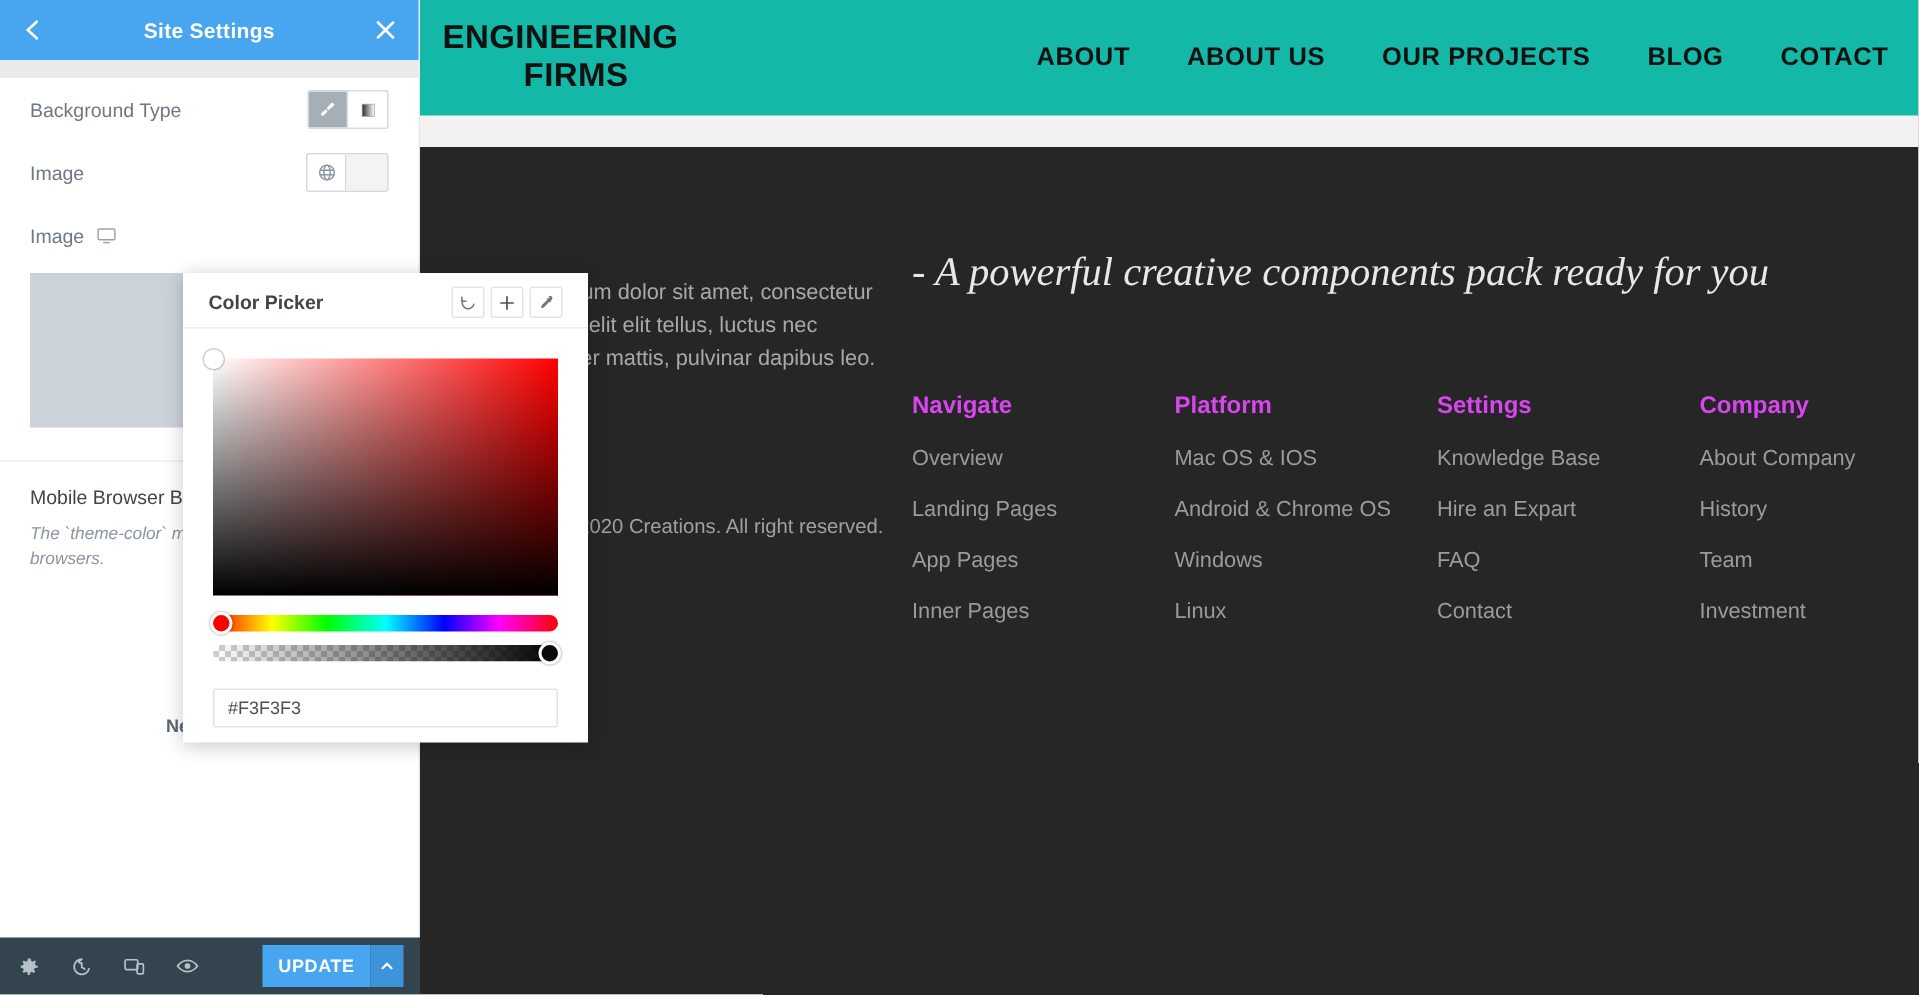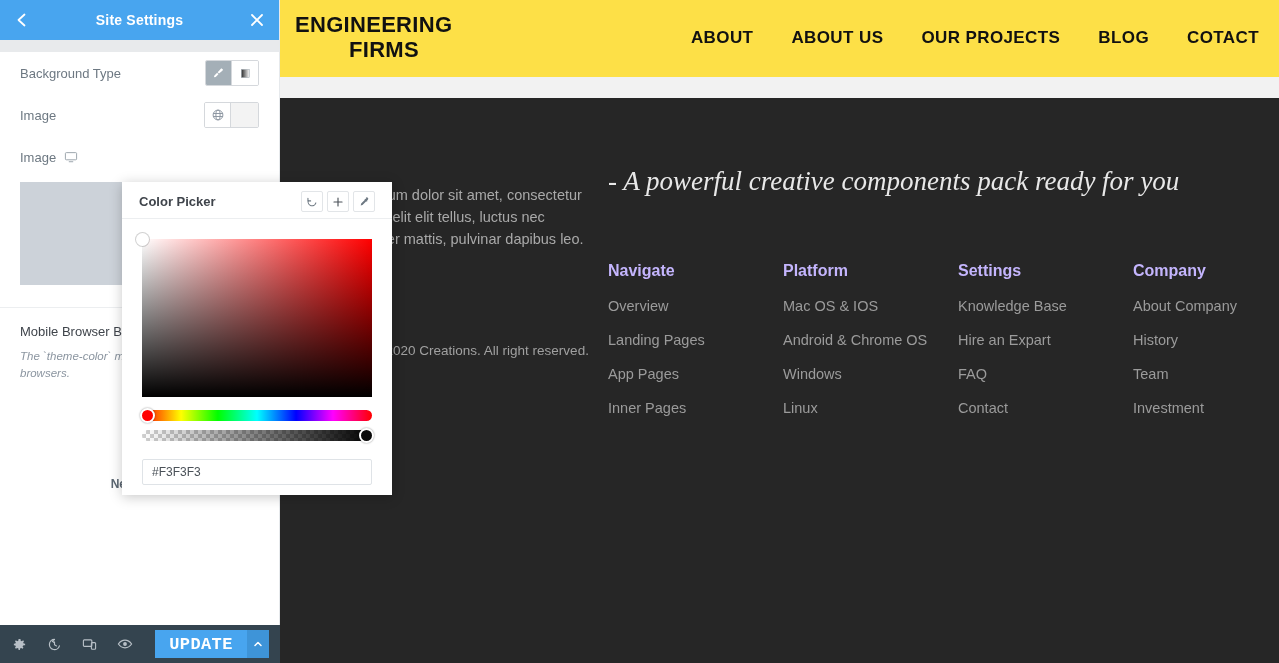--- a/index.html
+++ b/index.html
@@ -14,21 +14,21 @@
   
   #preview {
     position: absolute; left: 280px; top: 0;
     width: 999px; height: 663px;
     background: #ffffff;
     overflow: hidden;
   }
   .site-header {
     position: relative;
     height: 77px;
-    background: #fde047;
+    background: #14b8a6;
     display: flex; align-items: center; text-decoration: underline;
   }
   .logo {
     position: absolute; left: 15px; top: 12px;
     color: #111111;
     font-weight: bold;
     font-size: 22px;
     line-height: 25px;
     letter-spacing: 0.3px;
     width: 200px;
@@ -78,21 +78,21 @@
     color: #a0a0a0;
     font-size: 13.5px;
   }
   .foot-cols {
     position: absolute;
     left: 328px; top: 164px;
     display: flex;
   }
   .foot-col { width: 175px; }
   .foot-col h4 {
-    color: #c4b5fd;
+    color: #d946ef;
     font-size: 16px;
     font-weight: bold;
     margin-bottom: 18px;
   }
   .foot-col a {
     display: block;
     color: #9b9b9b;
     font-size: 14.5px;
     text-decoration: none;
     margin-bottom: 18px;
@@ -192,25 +192,25 @@
     background: #34444f;
     display: flex; align-items: center;
     padding-left: 12px; gap: 20px;
   }
   .panel-bottom .bicon {
     color: #b8c0c7; cursor: pointer;
     display: inline-flex;
   }
   .update-btn {
     position: absolute; right: 33px; top: 5px;
-    height: 28px; width: 92px;
+    height: 28px; width: 72px;
     background: #48a5ef; color: #ffffff;
-    font-size: 17px; font-weight: bold;
+    font-size: 12px; font-weight: bold;
     display: flex; align-items: center; justify-content: center;
-    cursor: pointer; letter-spacing: .4px; font-family: Liberation Mono, monospace;
+    cursor: pointer; letter-spacing: .4px;
   }
   .update-caret {
     position: absolute; right: 11px; top: 5px;
     height: 28px; width: 22px;
     background: #3e94d8;
     display: flex; align-items: center; justify-content: center;
     cursor: pointer;
   }
 
   

